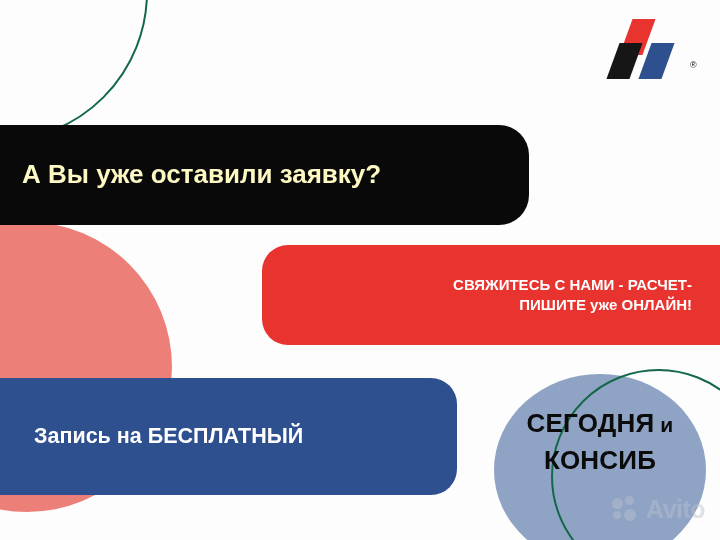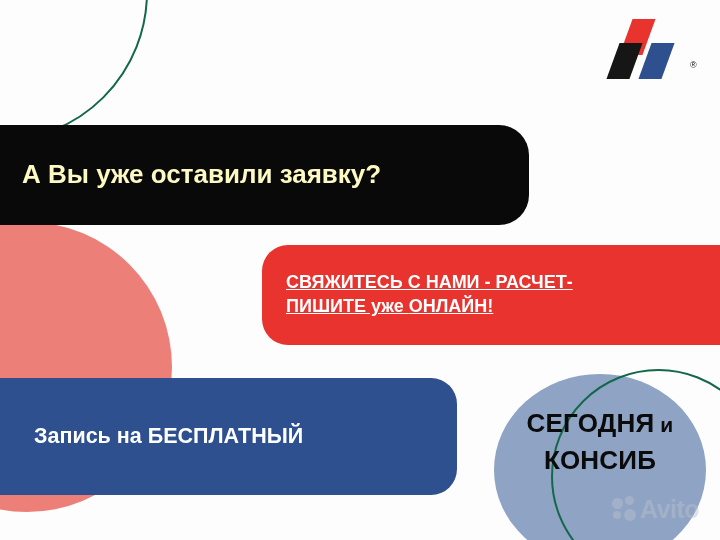--- a/index.html
+++ b/index.html
@@ -129,26 +129,25 @@
     top: 245px;
     width: 520px;
     height: 100px;
     background: #E8332F;
     border-radius: 26px;
     padding-left: 24px;
     padding-right: 90px;
   }
   .banner-red .banner-text {
     color: #ffffff;
-    font-size: 18px;
+    font-size: 15px;
     font-weight: 700;
     line-height: 1.32;
-    text-align: left;
+    text-align: right;
     width: 100%;
-    text-decoration: underline;
   }
 
   .banner-blue {
     left: -44px;
     top: 378px;
     width: 501px;
     height: 117px;
     background: #2F508F;
     border-radius: 26px;
     padding-left: 62px;
@@ -201,21 +200,21 @@
   .wm-dot { position: absolute; border-radius: 50%; }
   .wm-dot.d1 { left: 0px;  top: 2px;  width: 11px; height: 11px; background: #b9c2cc; }
   .wm-dot.d2 { left: 13px; top: 0px;  width: 9px;  height: 9px;  background: #b9c2cc; }
   .wm-dot.d3 { left: 1px;  top: 15px; width: 8px;  height: 8px;  background: #b9c2cc; }
   .wm-dot.d4 { left: 12px; top: 13px; width: 12px; height: 12px; background: #b9c2cc; }
   .wm-word {
     font-size: 25px;
     font-weight: 700;
     color: #b9c2cc;
     letter-spacing: -0.5px;
-    margin-left: 2px;
+    margin-left: 8px;
     line-height: 1;
     text-align: center;
   }
 </style>
 </head>
 <body>
 
 <div id="canvas">
 
   <div class="deco-circle-green-tl"></div>

